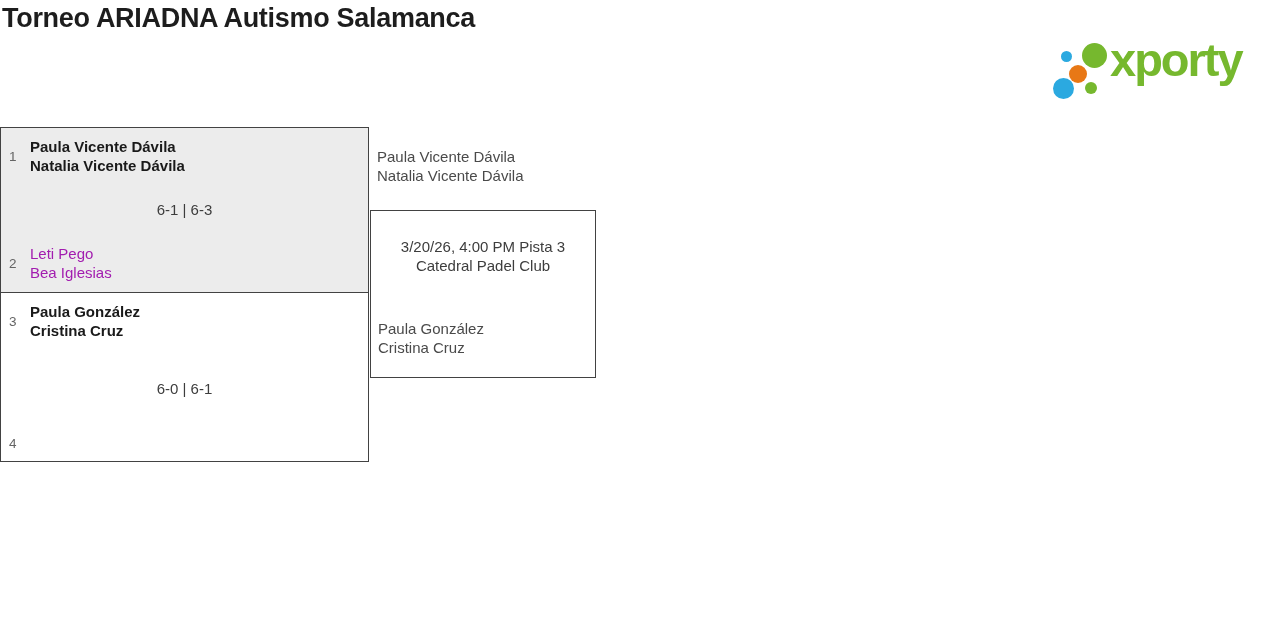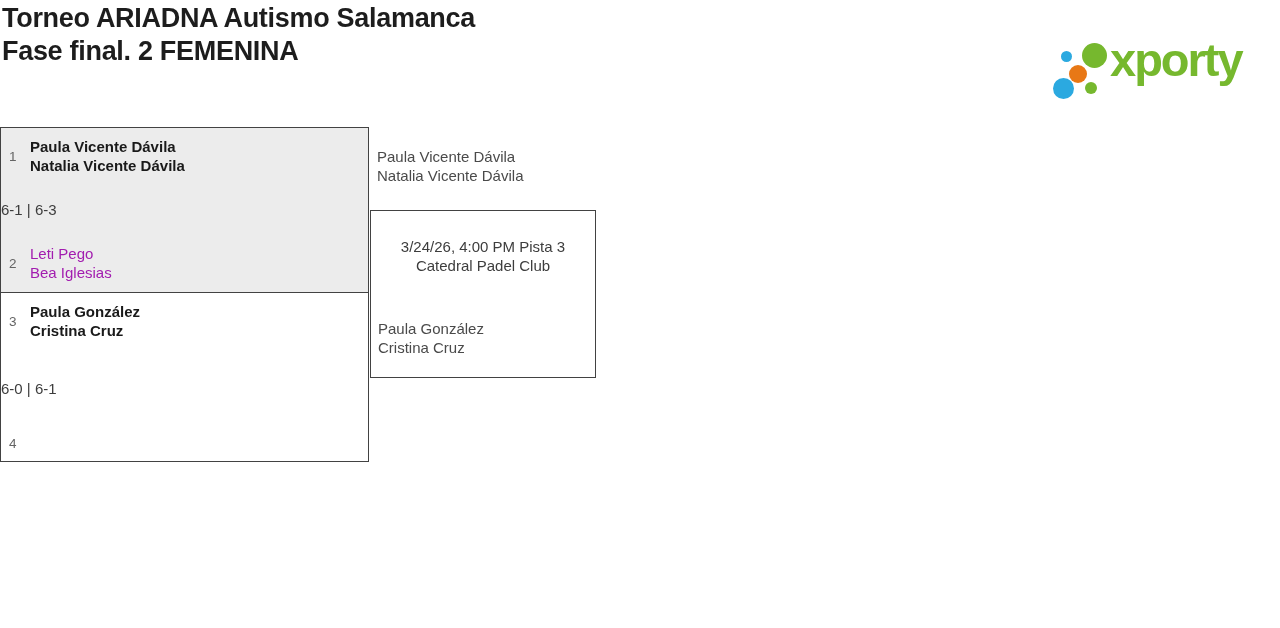--- a/index.html
+++ b/index.html
@@ -33,40 +33,39 @@
   
   .match { position:absolute; left:0; width:369px;
            border:1px solid #424242; display:flex; flex-direction:column;
            justify-content:space-between; padding:9px 0 10px; }
   .match.m1 { top:127px; height:166px; background:#ececec; }
   .match.m2 { top:292px; height:170px; background:#ffffff; }
   .team { display:flex; align-items:center; padding:0 8px; }
   .seed { flex:none; width:15px; font-size:13.5px; color:#646464; }
   .players { margin-left:6px; font-size:15px; line-height:19px; color:#a21caf; }
   .players.winner { font-weight:700; color:#1a1a1a; }
-  .score { text-align:left; font-size:15px; color:#3d3d3d; }
+  .score { text-align:center; font-size:15px; color:#3d3d3d; }
 
   
   .final-team-a { position:absolute; left:377px; top:147px;
                   font-size:15px; line-height:19px; color:#4a4a4a; }
   .final-box { position:absolute; left:370px; top:210px; width:226px; height:168px;
                border:1px solid #424242; background:#ffffff; }
   .final-schedule { position:absolute; top:26px; left:0; right:0; text-align:center;
                     font-size:15px; line-height:19px; color:#3d3d3d; }
   .final-team-b { position:absolute; left:7px; top:108px;
                   font-size:15px; line-height:19px; color:#4a4a4a; }
 </style>
 </head>
 <body>
 
 <div class="page">
 
   <div class="title-block">
     <div>Torneo ARIADNA Autismo Salamanca</div>
-    <div>Fase final. 2 FEMENINA</div>
   </div>
 
   <div class="logo">
     <span class="dot dot-blue-small"></span>
     <span class="dot dot-green-big"></span>
     <span class="dot dot-orange"></span>
     <span class="dot dot-blue-big"></span>
     <span class="dot dot-green-small"></span>
     <span class="wordmark">xporty</span>
   </div>
@@ -104,21 +103,21 @@
     </div>
   </div>
 
   <div class="final-team-a">
     <div>Paula Vicente Dávila</div>
     <div>Natalia Vicente Dávila</div>
   </div>
 
   <div class="final-box">
     <div class="final-schedule">
-      <div>3/24/26, 4:00 PM Pista 3</div>
+      <div>3/20/26, 4:00 PM Pista 3</div>
       <div>Catedral Padel Club</div>
     </div>
     <div class="final-team-b">
       <div>Paula González</div>
       <div>Cristina Cruz</div>
     </div>
   </div>
 
 </div>
 

